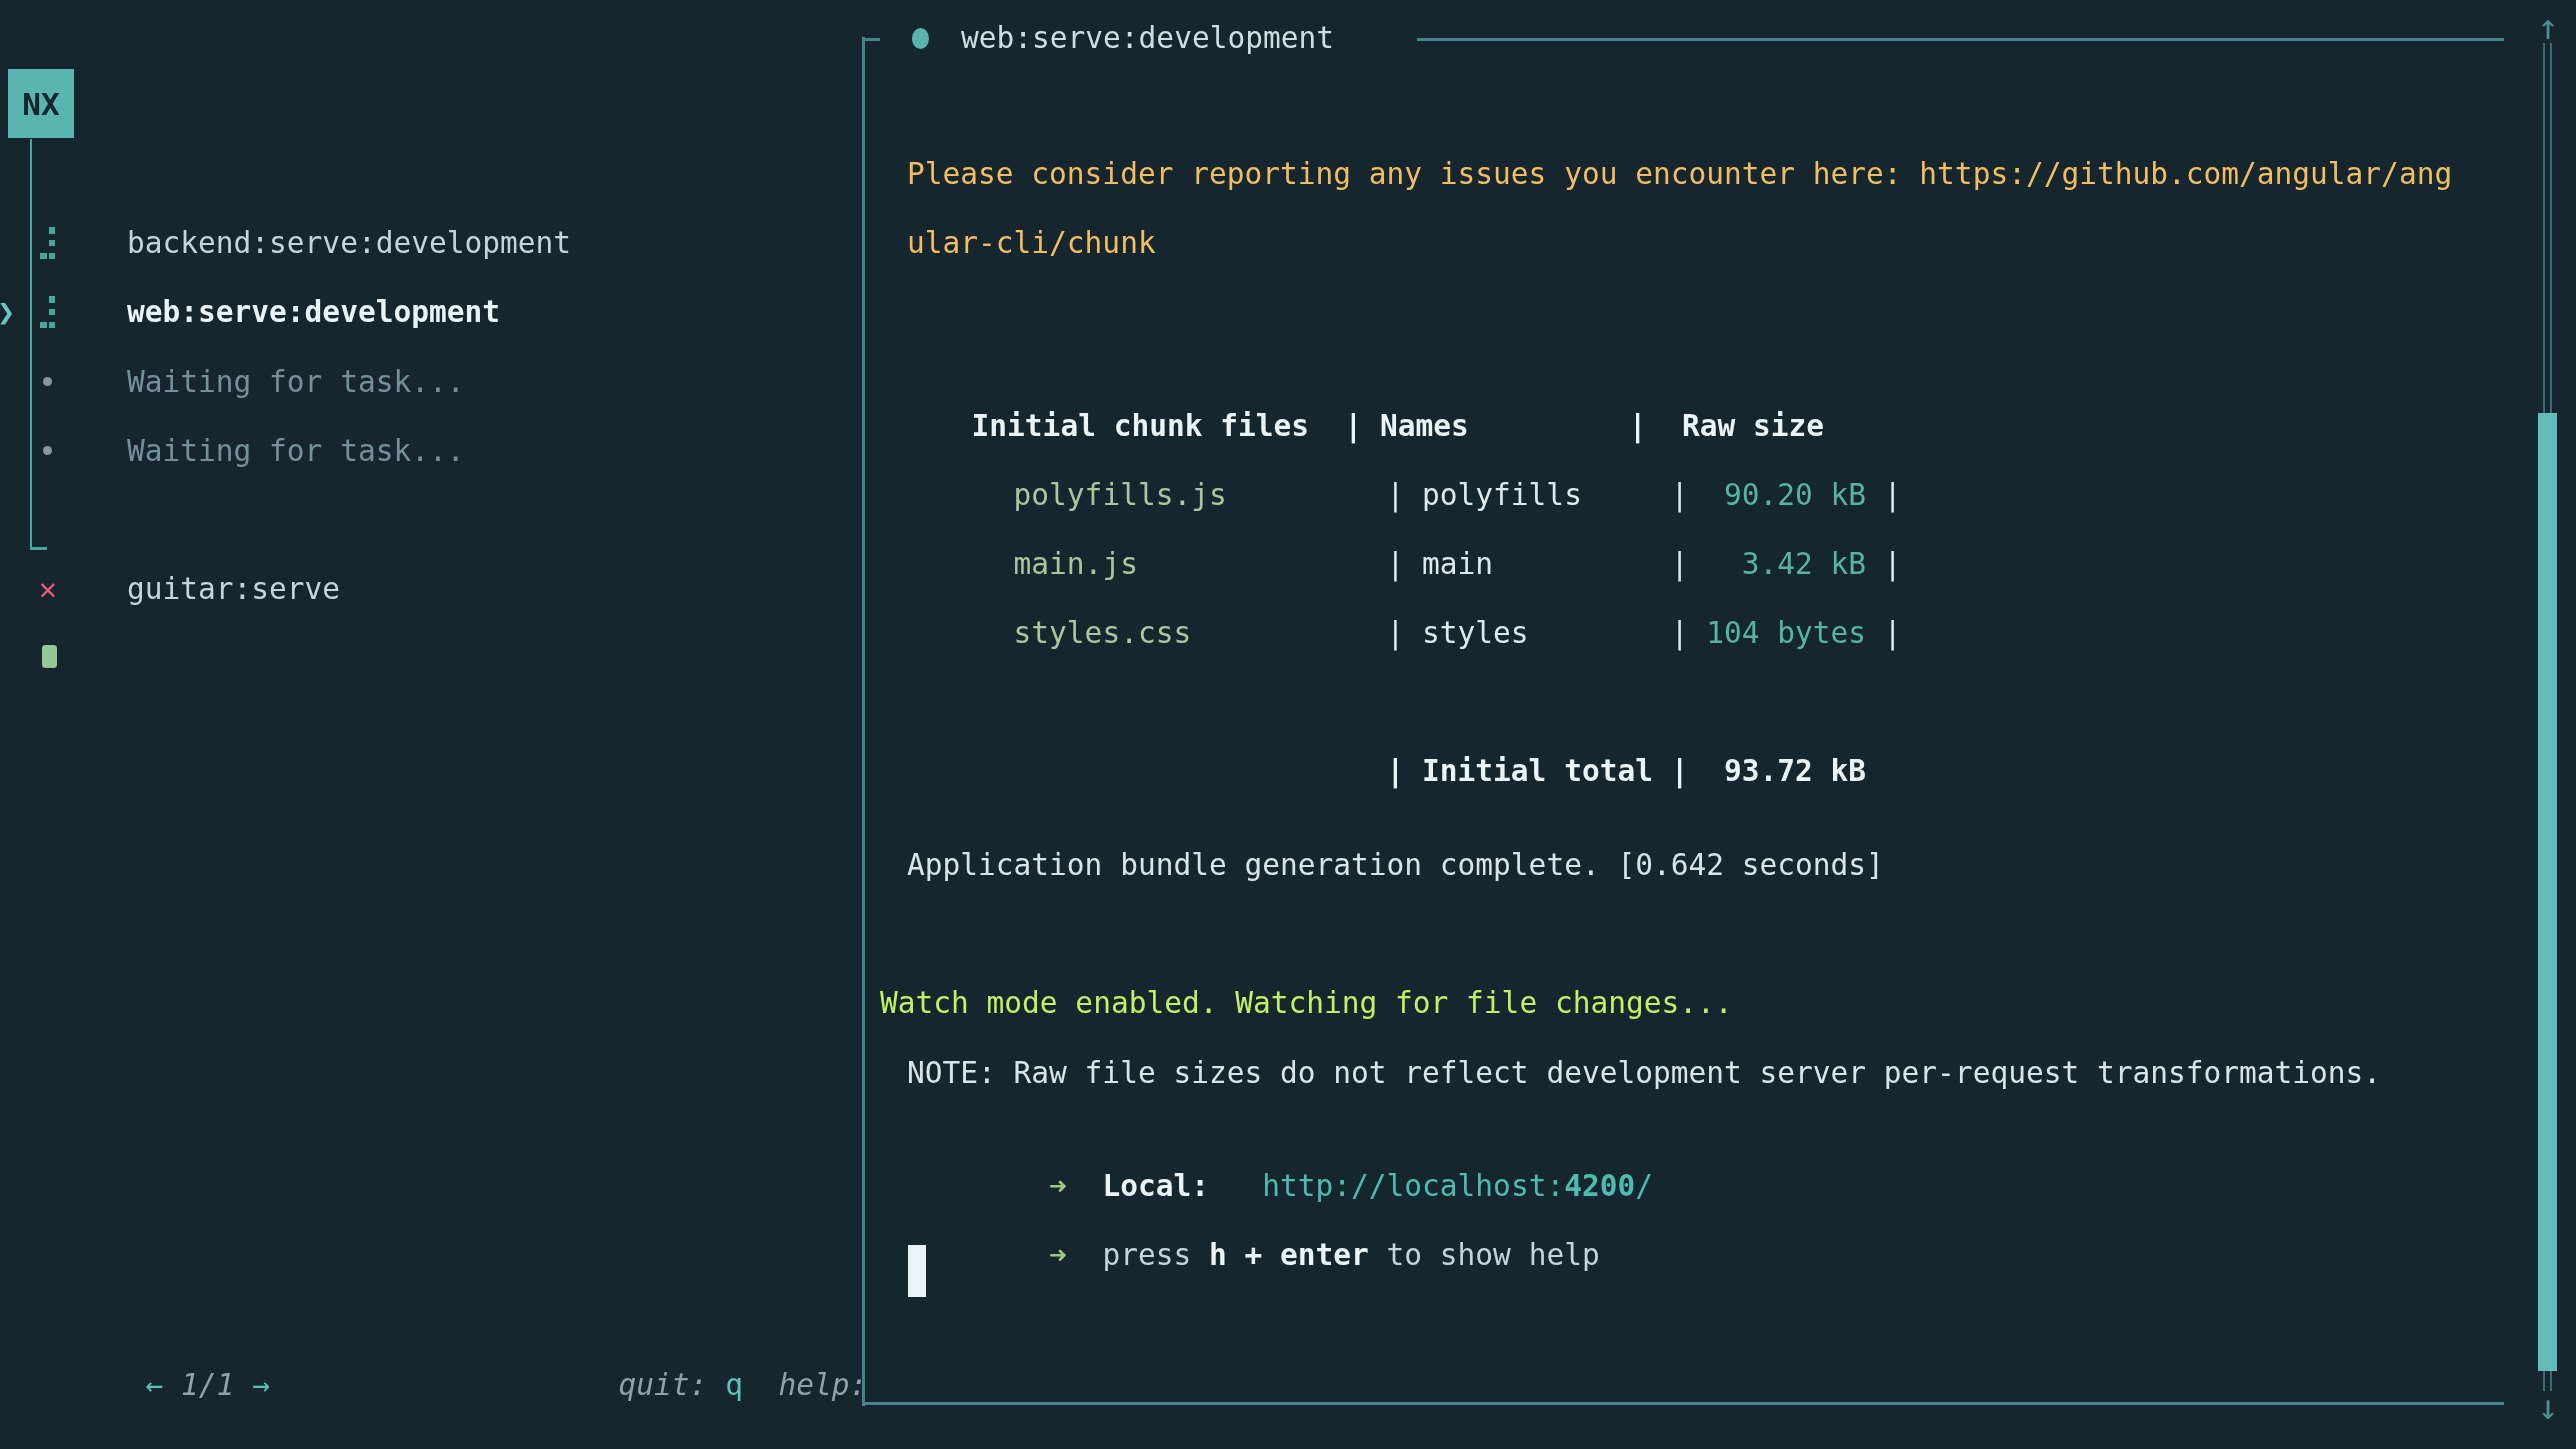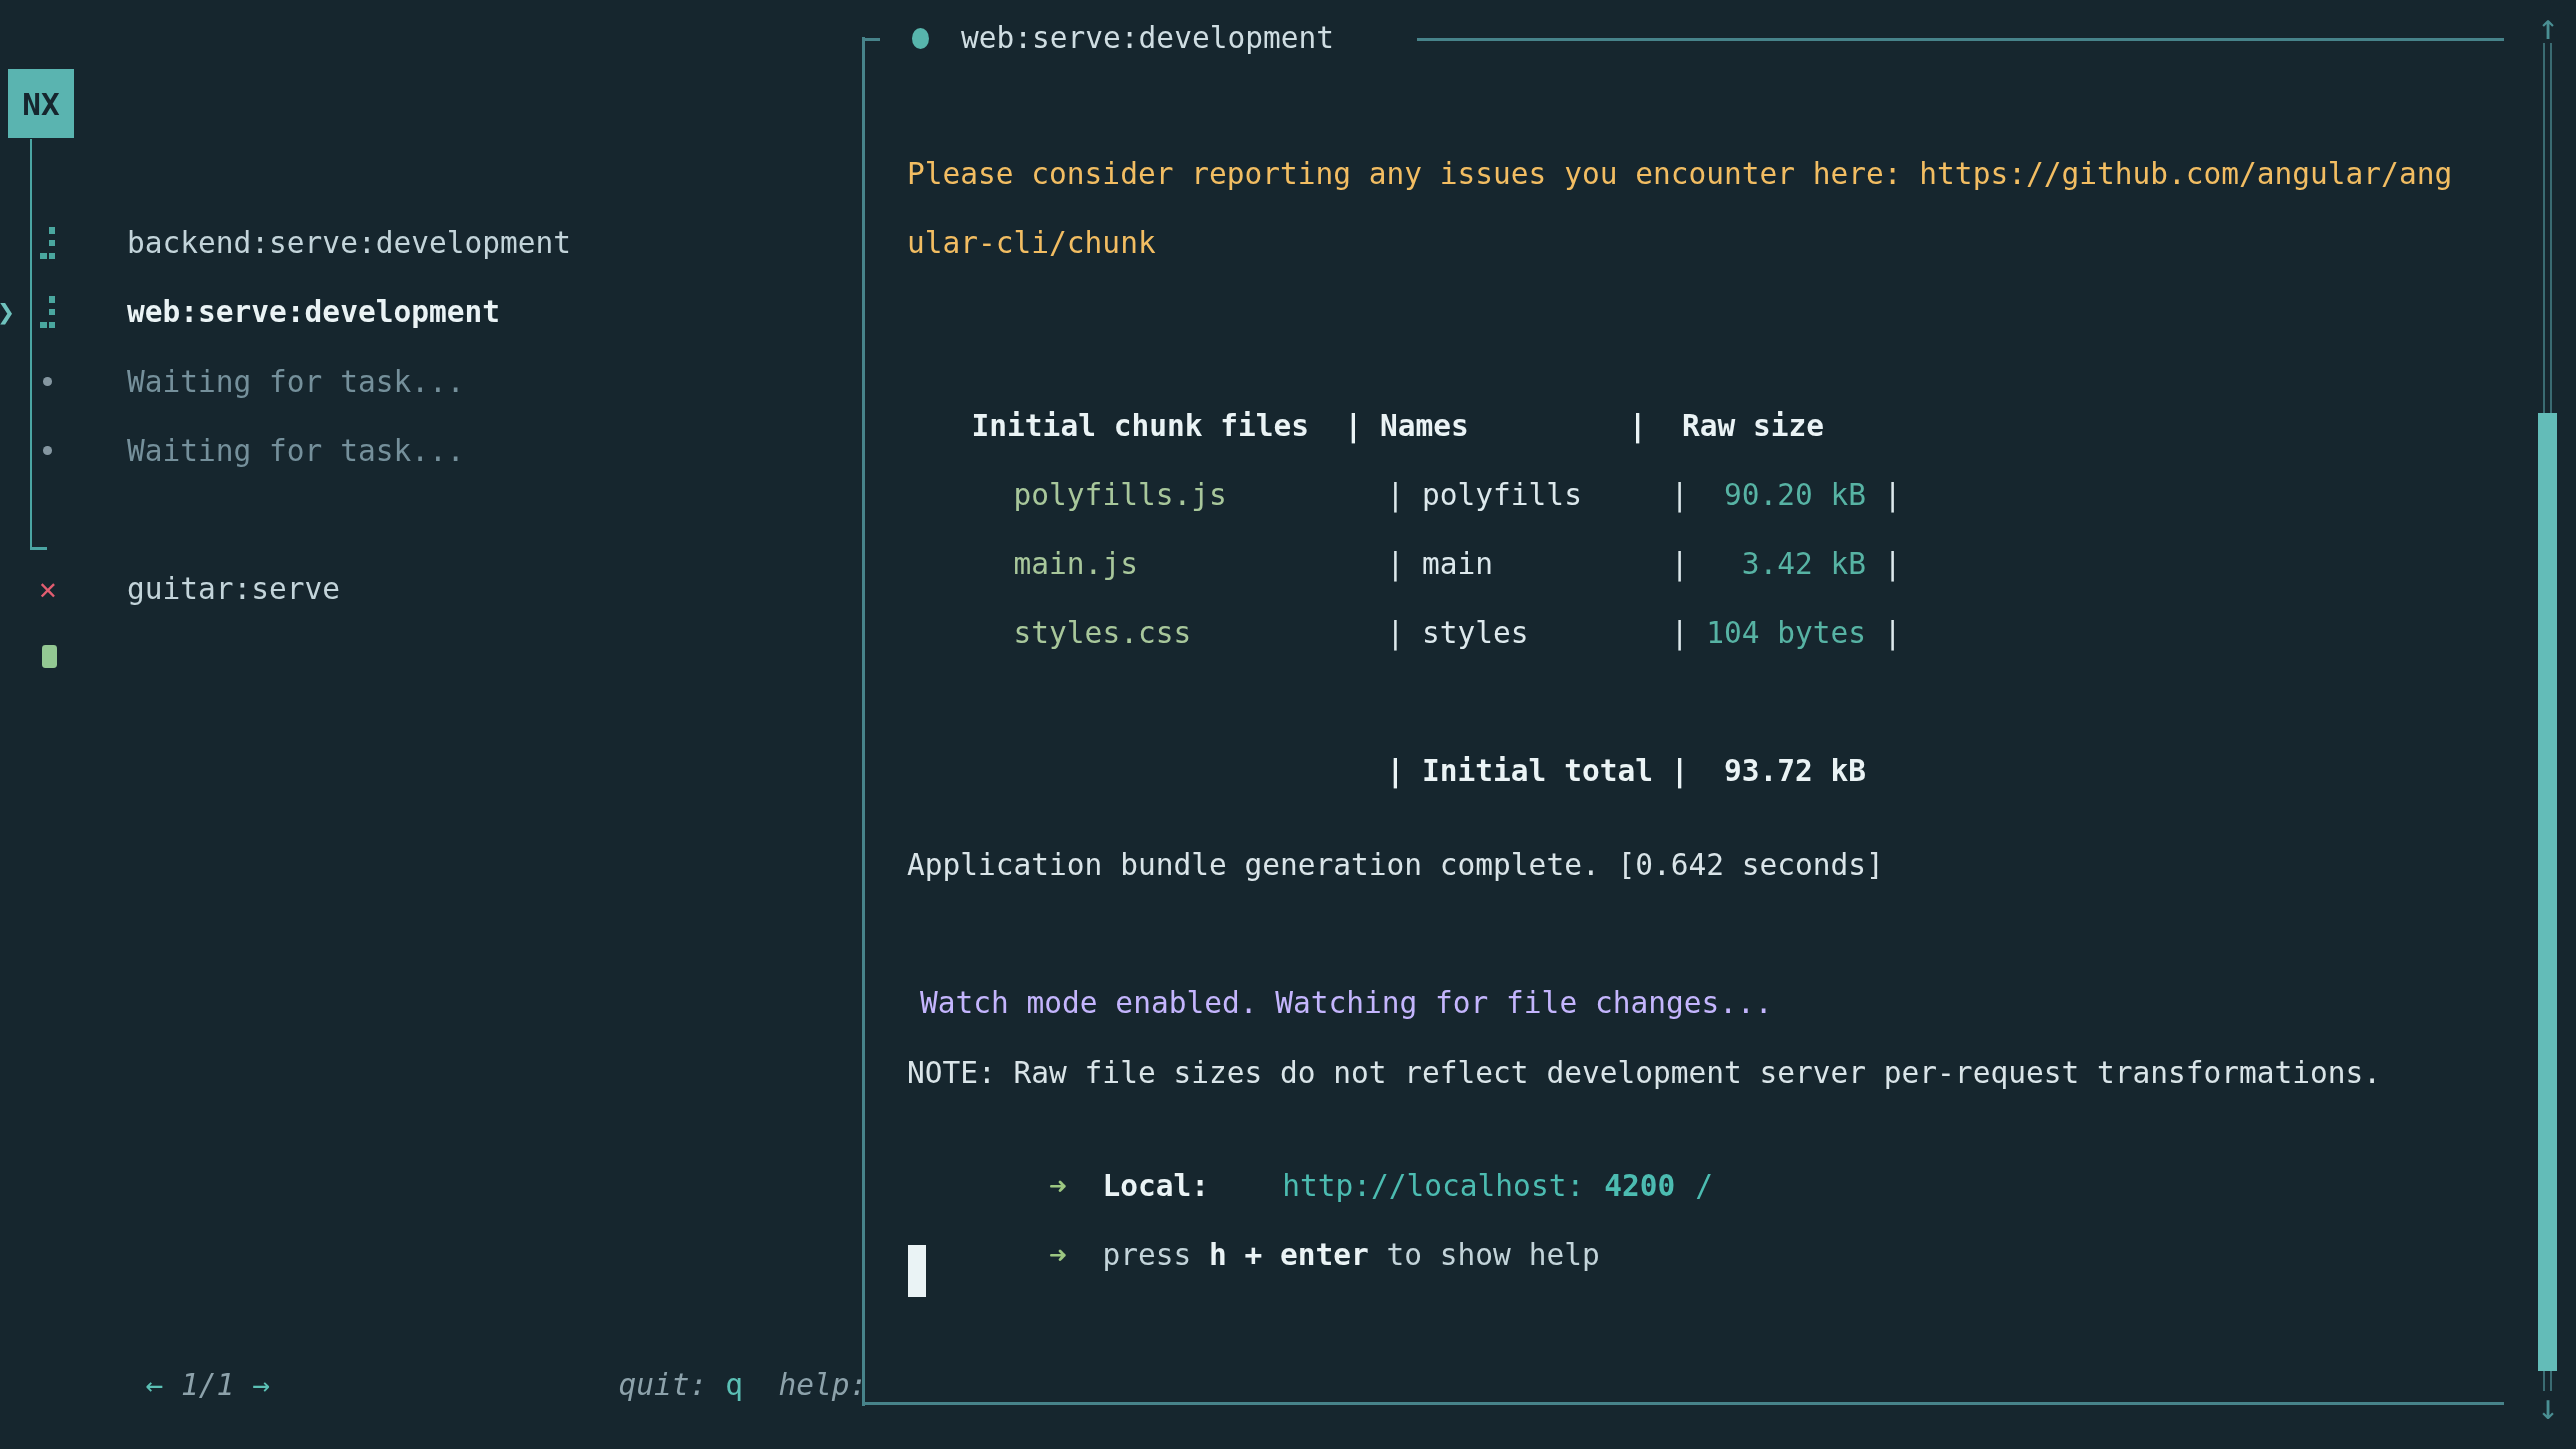--- a/index.html
+++ b/index.html
@@ -13,21 +13,21 @@
   .line { position:absolute; white-space:pre; line-height:44px; height:44px; }
   .bold { font-weight:700; }
   .white { color:#eaf3f5; }
   .text  { color:#c3d4da; }
   .dim   { color:#75909b; }
   .gray  { color:#8da2ab;font-style:italic; }
   .teal  { color:#5bc0b5; }
   .orange{ color:#f2bd62; }
   .filec { color:#a8c79b; }
   .sizec { color:#57b3a4; }
-  .urlc  { color:#4cbcb1;margin-left:20px; }
+  .urlc  { color:#4cbcb1; }
   .arrowg{ color:#9cc781; }
   .redx  { color:#e25d70; font-weight:700; }
   .pipe  { color:#dce8ec; }
 
   
   #left-panel { position:absolute; left:0; top:0; width:940px; height:1449px; overflow:hidden; }
   #nx-logo { position:absolute; left:8px; top:69px; width:66px; height:69px;
     background:#5ab4b0; color:#16262e; font-weight:700; font-size:31px;
     display:flex; align-items:center; justify-content:center; }
   .guide { position:absolute; background:#4ba5a3; }
@@ -151,21 +151,21 @@
 
     <div class="line" style="left:907px; top:567px;">
       <span class="tcol-file filec">styles.css</span><span class="tcol-pipe pipe">|</span><span class="tcol-name pipe">styles</span><span class="tcol-pipe pipe">|</span><span class="tcol-size sizec">104 bytes</span><span class="tcol-end pipe">|</span>
     </div>
 
     <div class="line bold white" style="left:907px; top:705px;">
       <span class="tcol-file"></span><span class="tcol-pipe">|</span><span class="tcol-name">Initial total</span><span class="tcol-pipe">|</span><span class="tcol-size">93.72 kB</span>
     </div>
 
     <div class="line" style="left:907px; top:843px; color:#d9e4e8;">Application bundle generation complete. [0.642 seconds]</div>
-    <div class="line" style="left:920px; top:981px; color:#c4b5fd;">Watch mode enabled. Watching for file changes...</div>
+    <div class="line" style="left:880px; top:981px; color:#bef264;">Watch mode enabled. Watching for file changes...</div>
     <div class="line" style="left:907px; top:1051px; color:#d9e4e8;">NOTE: Raw file sizes do not reflect development server per-request transformations.</div>
 
     <div class="line" style="left:907px; top:1120px;">
       <span class="arrowg ml2">➜</span><span class="bold white ml2">Local:</span><span class="ml3"><span class="urlc">http://localhost:</span><span class="urlc bold">4200</span><span class="urlc">/</span></span>
     </div>
 
     <div class="line" style="left:907px; top:1189px;">
       <span class="arrowg ml2">➜</span><span class="text ml2">press</span><span class="bold white ml1">h + enter</span><span class="text ml1">to show help</span>
     </div>
 

